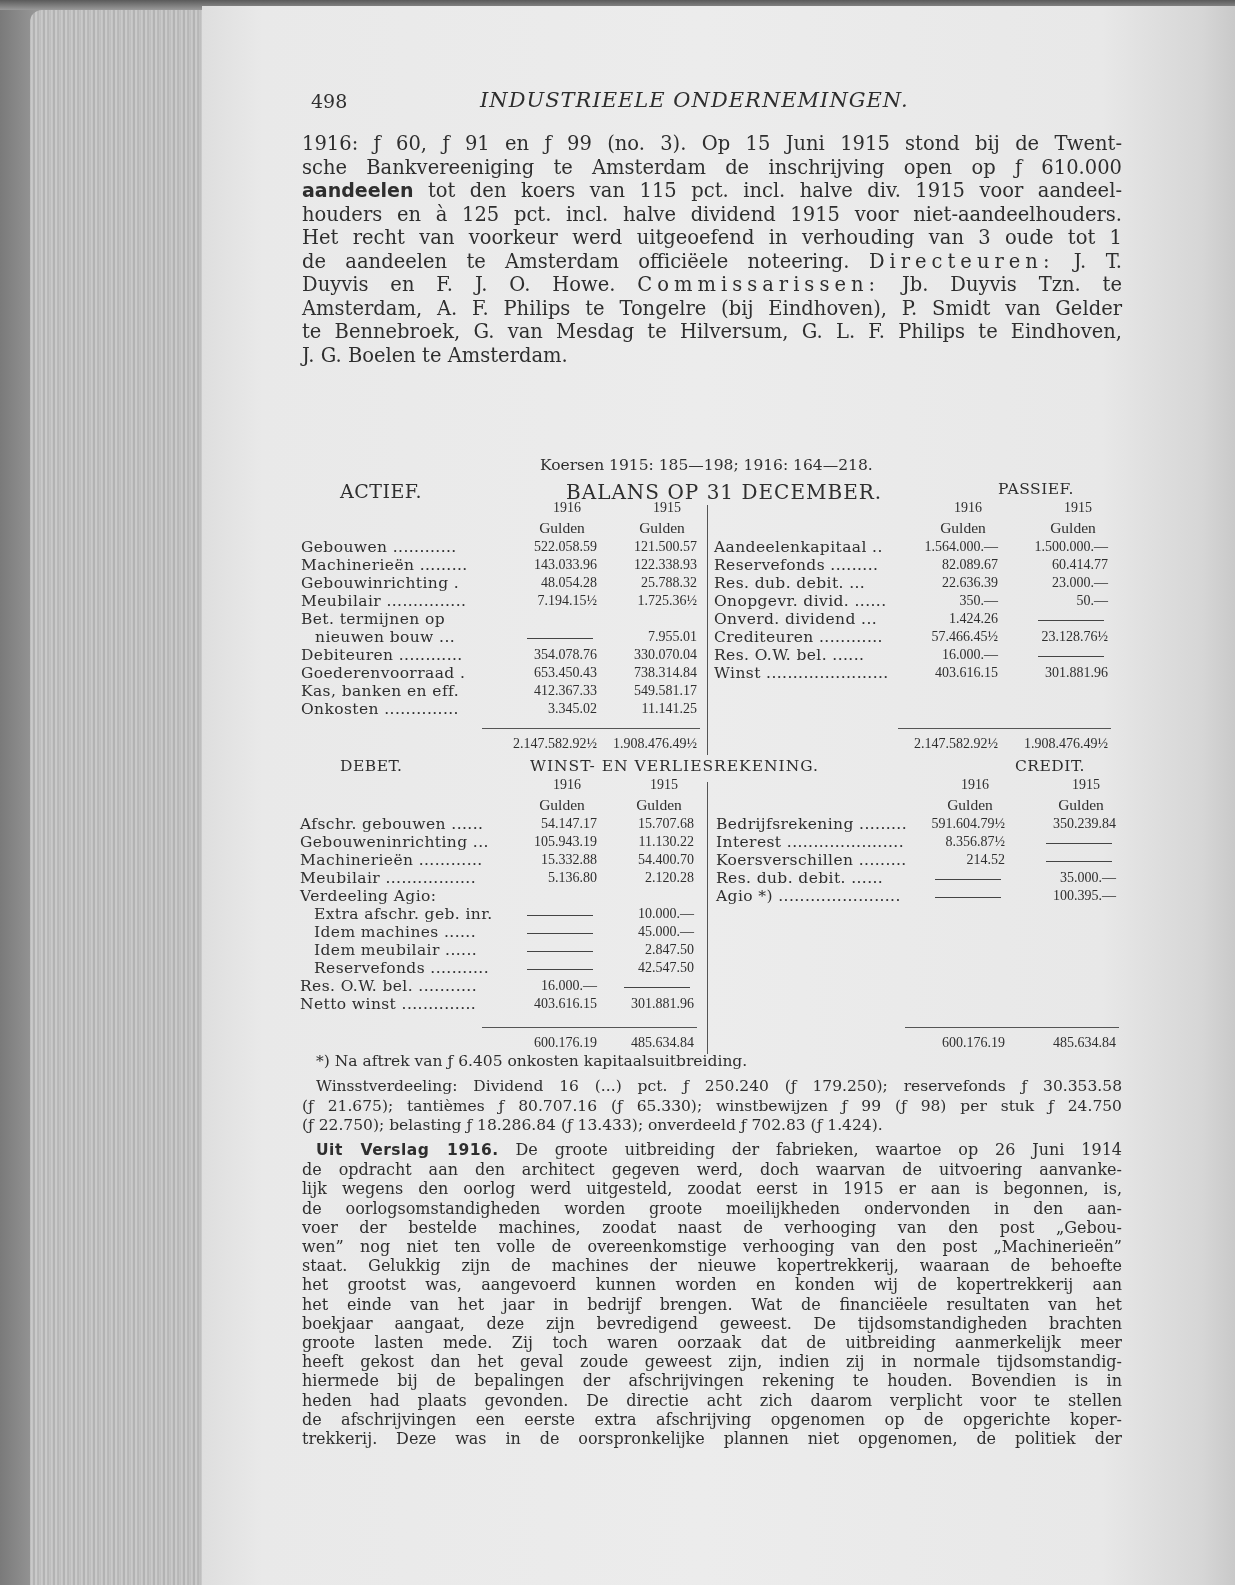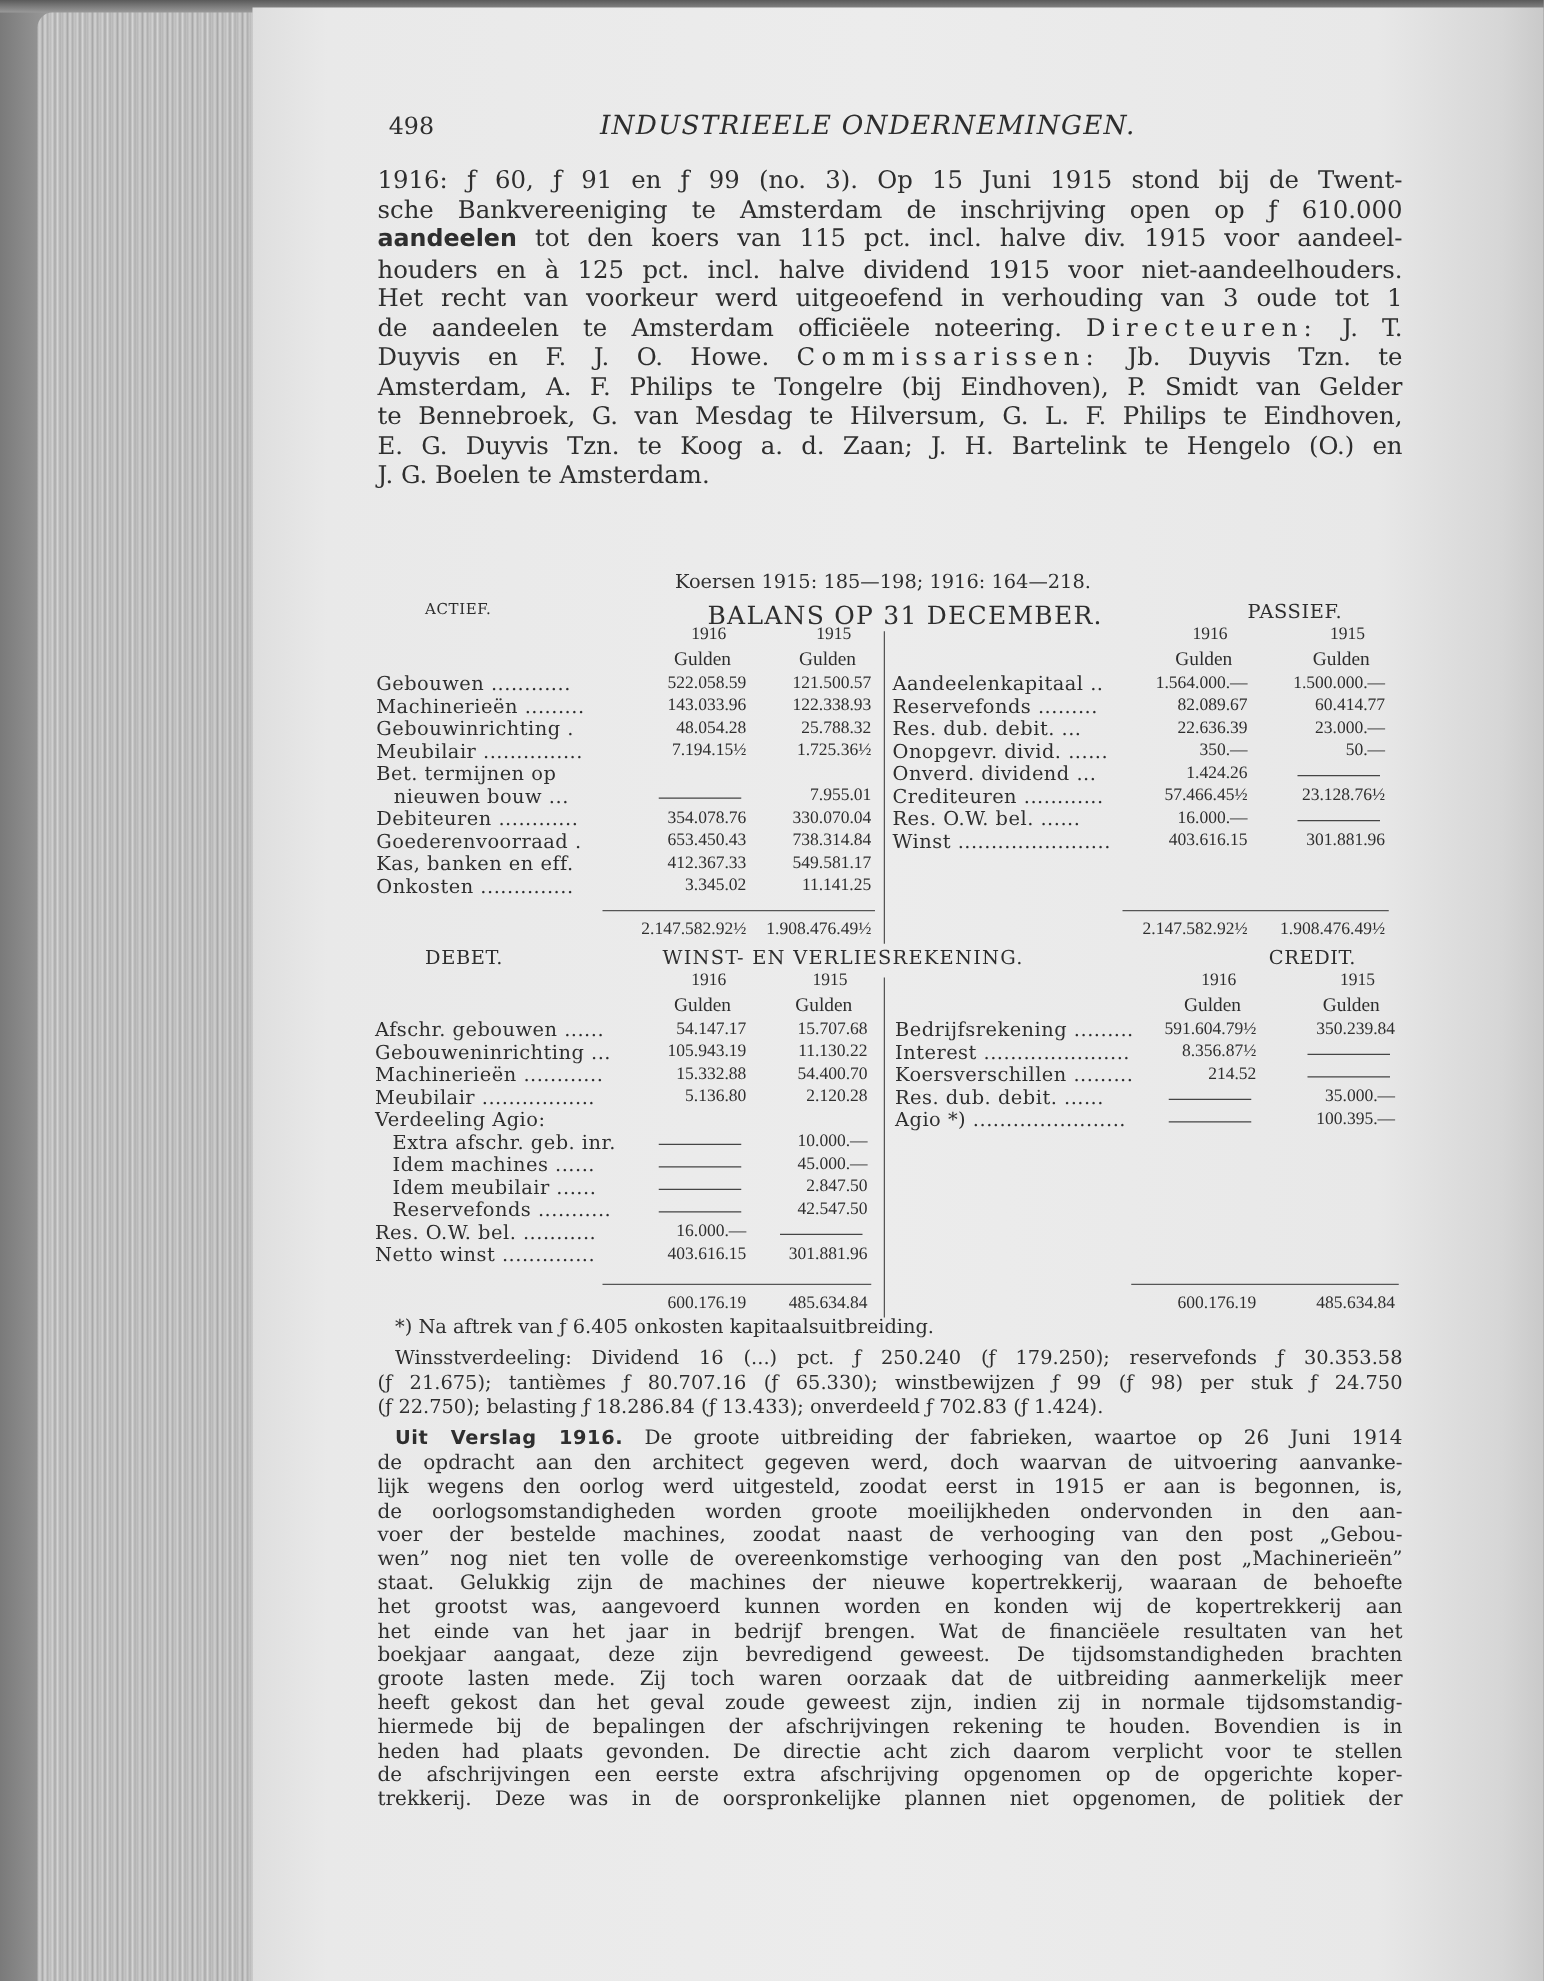--- a/index.html
+++ b/index.html
@@ -61,28 +61,27 @@
 <div class="para" id="intro" style="top:132px;">
     <span class="ln">1916: ƒ 60, ƒ 91 en ƒ 99 (no. 3). Op 15 Juni 1915 stond bij de Twent-</span>
     <span class="ln">sche Bankvereeniging te Amsterdam de inschrijving open op ƒ 610.000</span>
     <span class="ln"><span class="bold-sans" style="font-size:19px;">aandeelen</span> tot den koers van 115 pct. incl. halve div. 1915 voor aandeel-</span>
     <span class="ln">houders en à 125 pct. incl. halve dividend 1915 voor niet-aandeelhouders.</span>
     <span class="ln">Het recht van voorkeur werd uitgeoefend in verhouding van 3 oude tot 1</span>
     <span class="ln">de aandeelen te Amsterdam officiëele noteering. <span class="spaced">Directeuren:</span> J. T.</span>
     <span class="ln">Duyvis en F. J. O. Howe. <span class="spaced">Commissarissen:</span> Jb. Duyvis Tzn. te</span>
     <span class="ln">Amsterdam, A. F. Philips te Tongelre (bij Eindhoven), P. Smidt van Gelder</span>
     <span class="ln">te Bennebroek, G. van Mesdag te Hilversum, G. L. F. Philips te Eindhoven,</span>
-    <span class="ln">E. G. Duyvis Tzn. te Koog a. d. Zaan; J. H. Bartelink te Hengelo (O.) en</span>
     <span class="ln last">J. G. Boelen te Amsterdam.</span>
   </div>
 
 <div class="abs" style="left:540px; top:456px; font-size:15.5px;">Koersen 1915: 185—198; 1916: 164—218.</div>
 
 <div id="balance">
-    <div class="abs" style="left:340px; top:480px; font-size:12px; letter-spacing:0.5px;">ACTIEF.</div>
+    <div class="abs" style="left:340px; top:480px; font-size:19px; letter-spacing:0.5px;">ACTIEF.</div>
     <div class="abs" style="left:566px; top:480px; font-size:20px; letter-spacing:1px;">BALANS OP 31 DECEMBER.</div>
     <div class="abs" style="left:998px; top:480px; font-size:15.5px; letter-spacing:0.5px;">PASSIEF.</div>
     <div class="val" style="left:537px; width:60px; top:500px; text-align:center;">1916</div>
     <div class="val" style="left:637px; width:60px; top:500px; text-align:center;">1915</div>
     <div class="val" style="left:522px; width:80px; top:519px; text-align:center; font-size:15.5px;">Gulden</div>
     <div class="val" style="left:622px; width:80px; top:519px; text-align:center; font-size:15.5px;">Gulden</div>
     <div class="val" style="left:938px; width:60px; top:500px; text-align:center;">1916</div>
     <div class="val" style="left:1048px; width:60px; top:500px; text-align:center;">1915</div>
     <div class="val" style="left:923px; width:80px; top:519px; text-align:center; font-size:15.5px;">Gulden</div>
     <div class="val" style="left:1033px; width:80px; top:519px; text-align:center; font-size:15.5px;">Gulden</div>

